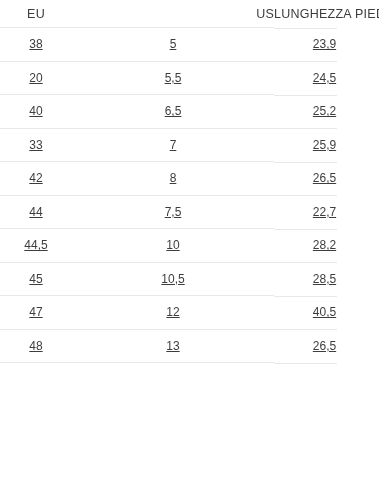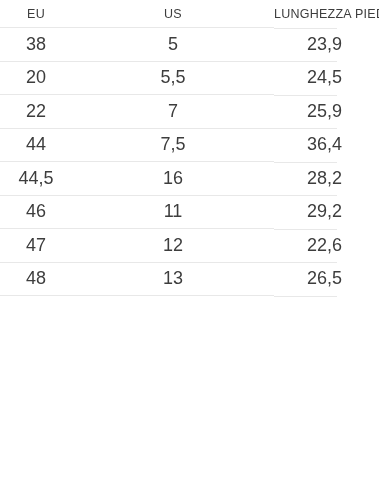--- a/index.html
+++ b/index.html
@@ -36,45 +36,46 @@
   
   .size-table thead th {
     height: 27px;
     font-size: 12.5px;
     letter-spacing: 0.25px;
     vertical-align: middle;
     border-bottom: 1px solid #e8e8e8;
     white-space: nowrap;
   }
   .size-table thead th.h-eu   { text-align: center; }
-  .size-table thead th.h-us   { text-align: center; }
+  .size-table thead th.h-us   { text-align: right; }
   .size-table thead th.h-foot { text-align: center; padding-right: 4px; }
 
   
   .size-table thead th.h-foot {
     border-bottom: none;
     position: relative;
   }
   .size-table thead th.h-foot::after {
     content: "";
     position: absolute;
     left: 0;
     right: 42px;
     bottom: -1px;
     height: 1px;
     background: #e8e8e8;
   }
 
   
   .size-table tbody td {
     height: 32.5px;
-    font-size: 18px;
+    font-size: 12px;
     vertical-align: middle;
     border-bottom: 1px solid #e8e8e8;
     white-space: nowrap;
+    text-decoration: underline;
   }
   .size-table tbody td.c-eu   { text-align: center; }
   .size-table tbody td.c-us   { text-align: center; }
   .size-table tbody td.c-foot { text-align: center; padding-right: 4px; }
 
   .size-table tbody td.c-foot {
     border-bottom: none;
     position: relative;
   }
   .size-table tbody td.c-foot::after {
@@ -108,43 +109,53 @@
         <td class="c-eu">38</td>
         <td class="c-us">5</td>
         <td class="c-foot">23,9</td>
       </tr>
       <tr>
         <td class="c-eu">20</td>
         <td class="c-us">5,5</td>
         <td class="c-foot">24,5</td>
       </tr>
       <tr>
-        <td class="c-eu">22</td>
+        <td class="c-eu">40</td>
+        <td class="c-us">6,5</td>
+        <td class="c-foot">25,2</td>
+      </tr>
+      <tr>
+        <td class="c-eu">33</td>
         <td class="c-us">7</td>
         <td class="c-foot">25,9</td>
       </tr>
       <tr>
+        <td class="c-eu">42</td>
+        <td class="c-us">8</td>
+        <td class="c-foot">26,5</td>
+      </tr>
+      <tr>
         <td class="c-eu">44</td>
         <td class="c-us">7,5</td>
-        <td class="c-foot">36,4</td>
+        <td class="c-foot">22,7</td>
       </tr>
       <tr>
         <td class="c-eu">44,5</td>
-        <td class="c-us">16</td>
+        <td class="c-us">10</td>
         <td class="c-foot">28,2</td>
       </tr>
       <tr>
-        <td class="c-eu">46</td>
-        <td class="c-us">11</td>
-        <td class="c-foot">29,2</td>
+        <td class="c-eu">45</td>
+        <td class="c-us">10,5</td>
+        <td class="c-foot">28,5</td>
       </tr>
       <tr>
         <td class="c-eu">47</td>
         <td class="c-us">12</td>
-        <td class="c-foot">22,6</td>
+        <td class="c-foot">40,5</td>
       </tr>
       <tr>
         <td class="c-eu">48</td>
         <td class="c-us">13</td>
         <td class="c-foot">26,5</td>
       </tr>
     </tbody>
 </table>
 
 </body></html>

